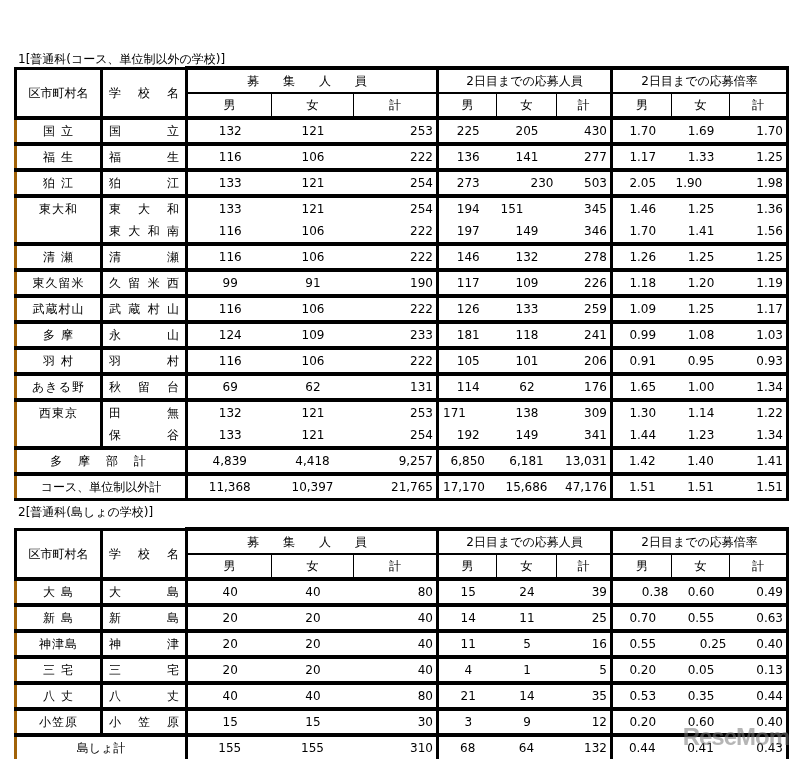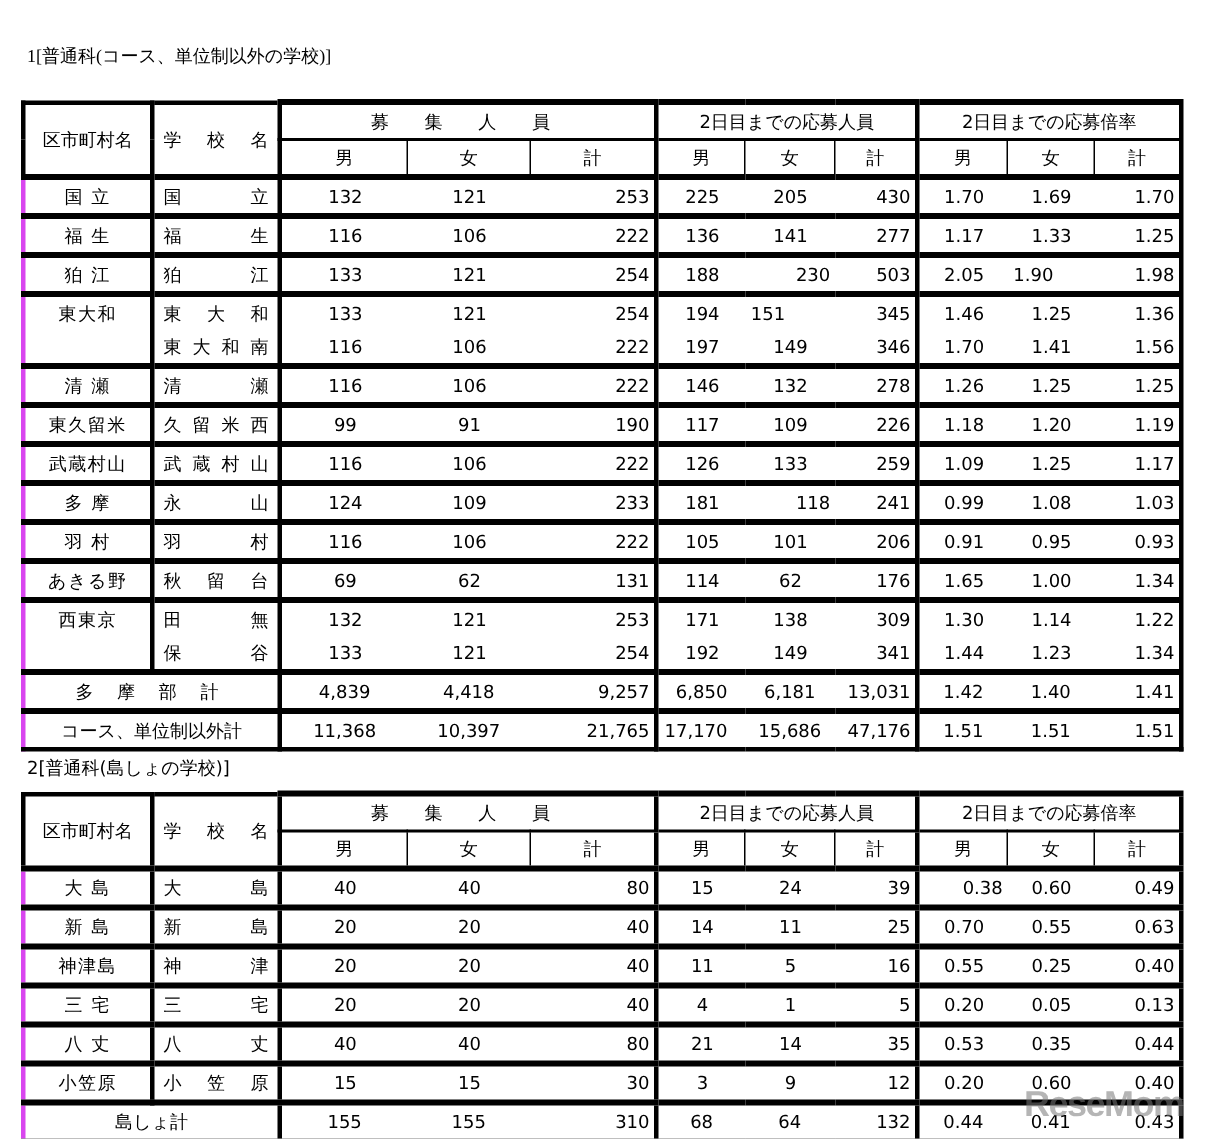--- a/index.html
+++ b/index.html
@@ -9,33 +9,33 @@
   table.t { position: absolute; left: 14px; border-collapse: collapse; table-layout: fixed;
             font-size: 12px; }
   table.t td, table.t th { padding: 0 4px; height: 22px; line-height: 22px; white-space: nowrap;
             font-weight: normal; overflow: hidden; }
   .hdr td { height: 23px; line-height: 23px; text-align: center; }
   .num { text-align: right; padding-right: 3px !important; }
   .cen { text-align: center; }
   .region { text-align: center; letter-spacing: 1px; }
   .school { display: flex; justify-content: space-between; padding: 0 2px 0 2px; }
   .B { border: 3px solid #000; }
-  .bl { border-left: 3px solid #d946ef; }
+  .bl { border-left: 3px solid #a16207; }
   .br { border-right: 3px solid #000; }
   .bt { border-top: 4px solid #000; }
   .bb { border-bottom: 3px solid #000; }
   .bl1 { border-left: 1.5px solid #000; }
   .hd-top { letter-spacing: 10px; }
   .wm { position: absolute; right: 14px; bottom: 8px; font-size: 24px; font-weight: bold;
         color: rgba(120,120,120,0.55); font-family: "Liberation Sans", sans-serif; letter-spacing: -1px; }
 </style>
 </head>
 <body>
 
-<div class="section-title" style="top:29px;font-family:Liberation Serif, serif;">1[普通科(コース、単位制以外の学校)]</div>
+<div class="section-title" style="top:51px;">1[普通科(コース、単位制以外の学校)]</div>
 <table class="t" id="t1" style="top:66px;">
     <colgroup>
       <col style="width:86px">
       <col style="width:85px">
       <col style="width:85px">
       <col style="width:82px">
       <col style="width:84px">
       <col style="width:59px">
       <col style="width:60px">
       <col style="width:55px">
@@ -111,21 +111,21 @@
       <td class="br bt">
           <div class="school">
             <span>狛</span>
             <span></span>
             <span>江</span>
           </div>
         </td>
       <td class="num bt" style="text-align:center">133</td>
       <td class="num bt" style="text-align:center">121</td>
       <td class="num br bt">254</td>
-      <td class="num bt" style="text-align:center">188</td>
+      <td class="num bt" style="text-align:center">273</td>
       <td class="num bt" style="text-align:right">230</td>
       <td class="num br bt">503</td>
       <td class="num bt" style="text-align:center">2.05</td>
       <td class="num bt" style="text-align:left">1.90</td>
       <td class="num br bt">1.98</td>
     </tr>
       <tr>
       <td class="region bl br bt">東大和</td>
       <td class="br bt">
           <div class="school">
@@ -229,21 +229,21 @@
           <div class="school">
             <span>永</span>
             <span></span>
             <span>山</span>
           </div>
         </td>
       <td class="num bt" style="text-align:center">124</td>
       <td class="num bt" style="text-align:center">109</td>
       <td class="num br bt">233</td>
       <td class="num bt" style="text-align:center">181</td>
-      <td class="num bt" style="">118</td>
+      <td class="num bt" style="text-align:center">118</td>
       <td class="num br bt">241</td>
       <td class="num bt" style="text-align:center">0.99</td>
       <td class="num bt" style="text-align:center">1.08</td>
       <td class="num br bt">1.03</td>
     </tr>
       <tr>
       <td class="region bl br bt">羽 村</td>
       <td class="br bt">
           <div class="school">
             <span>羽</span>
@@ -285,21 +285,21 @@
       <td class="br bt">
           <div class="school">
             <span>田</span>
             <span></span>
             <span>無</span>
           </div>
         </td>
       <td class="num bt" style="text-align:center">132</td>
       <td class="num bt" style="text-align:center">121</td>
       <td class="num br bt">253</td>
-      <td class="num bt" style="text-align:center">171</td>
+      <td class="num bt" style="text-align:left">171</td>
       <td class="num bt" style="text-align:center">138</td>
       <td class="num br bt">309</td>
       <td class="num bt" style="text-align:center">1.30</td>
       <td class="num bt" style="text-align:center">1.14</td>
       <td class="num br bt">1.22</td>
     </tr>
       <tr>
       <td class="region bl br "></td>
       <td class="br ">
           <div class="school">
@@ -432,21 +432,21 @@
             <span>津</span>
           </div>
         </td>
       <td class="num bt" style="text-align:center">20</td>
       <td class="num bt" style="text-align:center">20</td>
       <td class="num br bt">40</td>
       <td class="num bt" style="text-align:center">11</td>
       <td class="num bt" style="text-align:center">5</td>
       <td class="num br bt">16</td>
       <td class="num bt" style="text-align:center">0.55</td>
-      <td class="num bt" style="text-align:center">0.25</td>
+      <td class="num bt" style="text-align:right">0.25</td>
       <td class="num br bt">0.40</td>
     </tr>
       <tr>
       <td class="region bl br bt">三 宅</td>
       <td class="br bt">
           <div class="school">
             <span>三</span>
             <span></span>
             <span>宅</span>
           </div>

